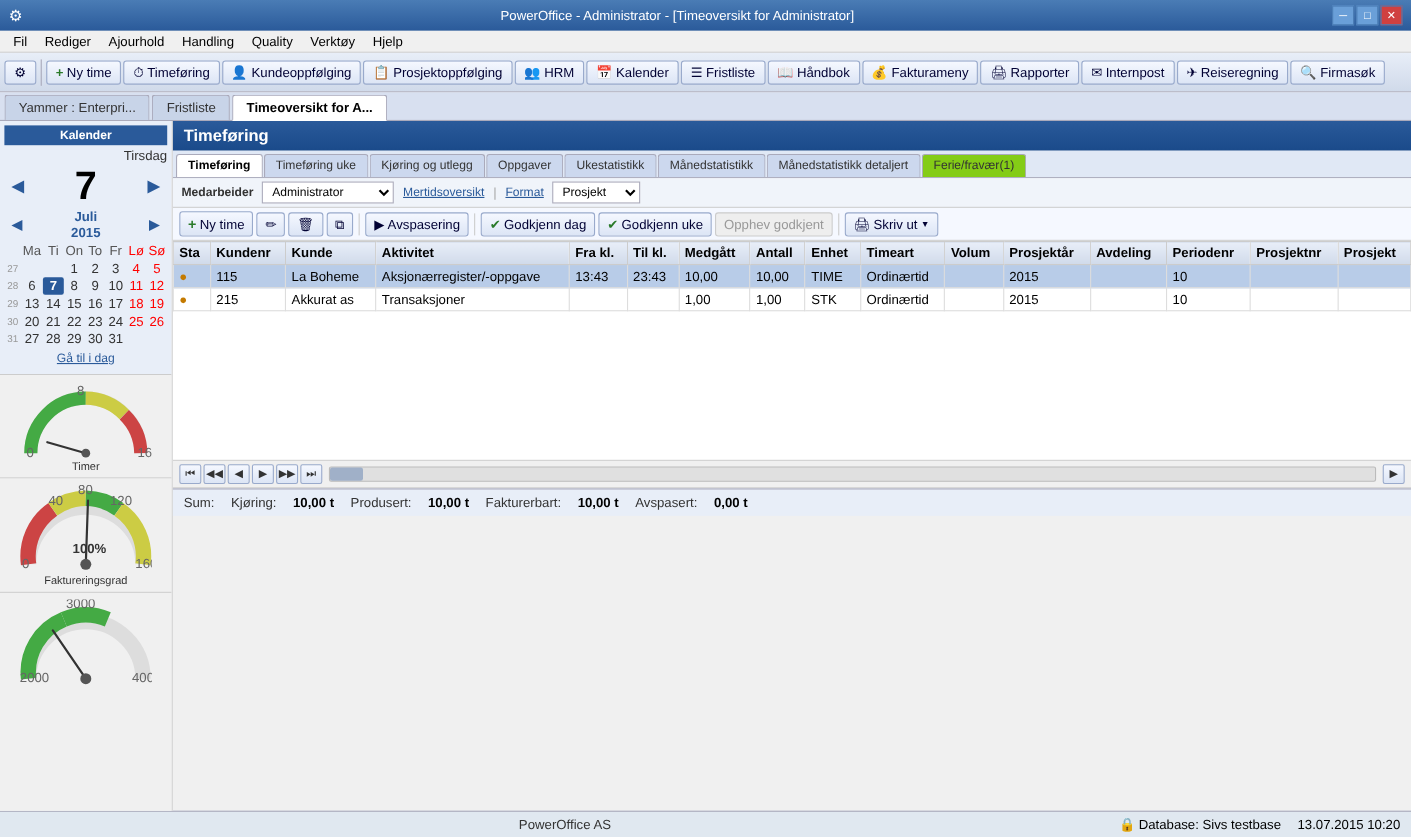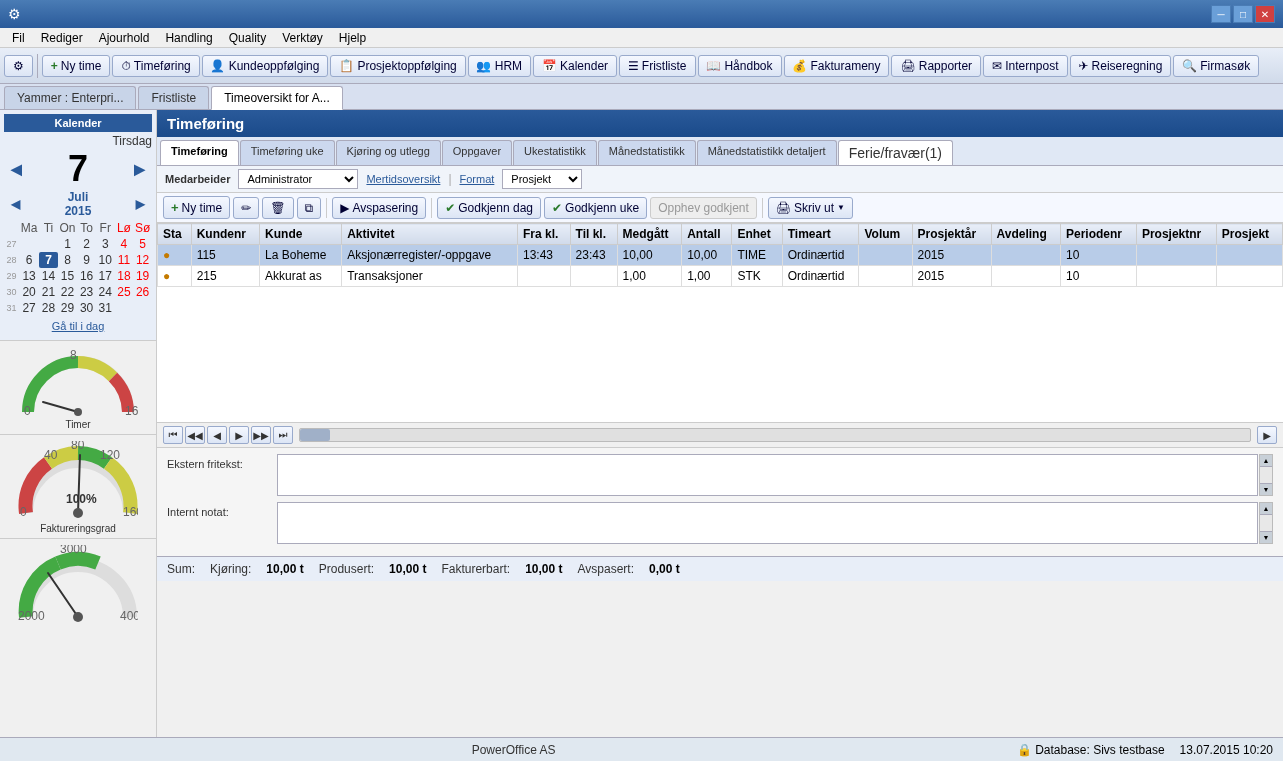--- a/index.html
+++ b/index.html
@@ -16,21 +16,21 @@
     .menu-item { padding: 2px 8px; cursor: pointer; color: #000; }
 
     
     #toolbar { background: linear-gradient(to bottom, #e8eef8, #d0daea); height: 36px; display: flex; align-items: center; padding: 0 4px; border-bottom: 1px solid #aab; gap: 2px; }
     .tb-btn { display: flex; align-items: center; gap: 3px; padding: 3px 8px; background: linear-gradient(to bottom, #f5f8ff, #dce5f5); border: 1px solid #99aacc; border-radius: 3px; cursor: pointer; font-size: 11px; color: #003; }
     .tb-sep { width: 1px; height: 24px; background: #aab; margin: 0 2px; }
 
     
     #tabsbar { background: #d8e0f0; height: 26px; display: flex; align-items: flex-end; padding: 0 4px; border-bottom: 1px solid #aab; }
     .tab { padding: 4px 12px; border: 1px solid #aab; border-bottom: none; background: #c8d4e8; cursor: pointer; border-radius: 3px 3px 0 0; margin-right: 2px; color: #333; }
-    .tab.active { background: #fff; border-bottom: 1px solid #fff; color: #000; font-weight: normal; margin-bottom: -1px; z-index: 1; }
+    .tab.active { background: #fff; border-bottom: 1px solid #fff; color: #000; font-weight: bold; margin-bottom: -1px; z-index: 1; }
 
     
     #main-layout { display: flex; height: calc(761px - 28px - 22px - 36px - 26px - 22px); }
 
     
     #sidebar { width: 157px; background: #f5f5f5; border-right: 1px solid #ccc; display: flex; flex-direction: column; }
 
     
     #calendar { padding: 4px; background: #e8eef8; border-bottom: 1px solid #ccc; }
     #cal-header { text-align: center; background: #2a5a9a; color: white; padding: 3px; margin-bottom: 2px; font-weight: bold; font-size: 11px; }
@@ -83,20 +83,21 @@
     #statusbar { background: #e0e8f0; border-top: 1px solid #aab; height: 22px; display: flex; align-items: center; justify-content: space-between; padding: 0 10px; font-size: 11px; }
 
     
     .gauge-svg { display: block; margin: 0 auto; }
   </style>
 </head>
 <body>
 
 <div id="titlebar">
   <span style="font-size:14px;">⚙</span>
+  <span>PowerOffice - Administrator - [Timeoversikt for Administrator]</span>
   <div id="titlebar-controls">
     <div class="title-btn">─</div>
     <div class="title-btn">□</div>
     <div class="title-btn close">✕</div>
   </div>
 </div>
 
 <div id="menubar">
   <div class="menu-item">Fil</div>
   <div class="menu-item">Rediger</div>
@@ -336,21 +337,21 @@
     <div id="page-title-bar" style="background:linear-gradient(to bottom, #2a5a9a, #1a4a8a); color:white; padding:5px 10px; font-size:15px; font-weight:bold;">Timeføring</div>
 
     <div id="inner-tabs" style="background:#e0e8f5; border-bottom:1px solid #aab; display:flex; padding:3px 3px 0; gap:1px; flex-wrap:nowrap;">
       <div class="inner-tab active" style="padding: 4px 10px; border-top: 1px solid rgb(170, 170, 187); border-right: 1px solid rgb(170, 170, 187); border-left: 1px solid rgb(170, 170, 187); border-image: initial; border-bottom: none; background: white; cursor: pointer; border-radius: 3px 3px 0px 0px; color: rgb(0, 0, 0); font-size: 11px; font-weight: bold;">Timeføring</div>
       <div class="inner-tab" style="padding: 4px 10px; border-top: 1px solid rgb(170, 170, 187); border-right: 1px solid rgb(170, 170, 187); border-left: 1px solid rgb(170, 170, 187); border-image: initial; border-bottom: none; background: rgb(204, 216, 238); cursor: pointer; border-radius: 3px 3px 0px 0px; color: rgb(51, 51, 51); font-size: 11px;">Timeføring uke</div>
       <div class="inner-tab" style="padding: 4px 10px; border-top: 1px solid rgb(170, 170, 187); border-right: 1px solid rgb(170, 170, 187); border-left: 1px solid rgb(170, 170, 187); border-image: initial; border-bottom: none; background: rgb(204, 216, 238); cursor: pointer; border-radius: 3px 3px 0px 0px; color: rgb(51, 51, 51); font-size: 11px;">Kjøring og utlegg</div>
       <div class="inner-tab" style="padding: 4px 10px; border-top: 1px solid rgb(170, 170, 187); border-right: 1px solid rgb(170, 170, 187); border-left: 1px solid rgb(170, 170, 187); border-image: initial; border-bottom: none; background: rgb(204, 216, 238); cursor: pointer; border-radius: 3px 3px 0px 0px; color: rgb(51, 51, 51); font-size: 11px;">Oppgaver</div>
       <div class="inner-tab" style="padding: 4px 10px; border-top: 1px solid rgb(170, 170, 187); border-right: 1px solid rgb(170, 170, 187); border-left: 1px solid rgb(170, 170, 187); border-image: initial; border-bottom: none; background: rgb(204, 216, 238); cursor: pointer; border-radius: 3px 3px 0px 0px; color: rgb(51, 51, 51); font-size: 11px;">Ukestatistikk</div>
       <div class="inner-tab" style="padding: 4px 10px; border-top: 1px solid rgb(170, 170, 187); border-right: 1px solid rgb(170, 170, 187); border-left: 1px solid rgb(170, 170, 187); border-image: initial; border-bottom: none; background: rgb(204, 216, 238); cursor: pointer; border-radius: 3px 3px 0px 0px; color: rgb(51, 51, 51); font-size: 11px;">Månedstatistikk</div>
       <div class="inner-tab" style="padding: 4px 10px; border-top: 1px solid rgb(170, 170, 187); border-right: 1px solid rgb(170, 170, 187); border-left: 1px solid rgb(170, 170, 187); border-image: initial; border-bottom: none; background: rgb(204, 216, 238); cursor: pointer; border-radius: 3px 3px 0px 0px; color: rgb(51, 51, 51); font-size: 11px;">Månedstatistikk detaljert</div>
-      <div class="inner-tab" style="padding: 4px 10px; border-top: 1px solid rgb(170, 170, 187); border-right: 1px solid rgb(170, 170, 187); border-left: 1px solid rgb(170, 170, 187); border-image: initial; border-bottom: none; background: #ffffff; cursor: pointer; border-radius: 3px 3px 0px 0px; color: rgb(51, 51, 51); font-size: 14px;">Ferie/fravær(1)</div>
+      <div class="inner-tab" style="padding: 4px 10px; border-top: 1px solid rgb(170, 170, 187); border-right: 1px solid rgb(170, 170, 187); border-left: 1px solid rgb(170, 170, 187); border-image: initial; border-bottom: none; background: #84cc16; cursor: pointer; border-radius: 3px 3px 0px 0px; color: rgb(51, 51, 51); font-size: 11px;">Ferie/fravær(1)</div>
     </div>
 
     <div id="sub-toolbar" style="background:#f0f4fa; border-bottom:1px solid #ccc; padding:3px 8px; display:flex; align-items:center; gap:8px;">
       <span style="font-size:11px; color:#333; font-weight:bold;">Medarbeider</span>
       <select style="border:1px solid #aab; padding:2px 4px; font-size:11px; background:white; min-width:120px;">
         <option>Administrator</option>
       </select>
       <span style="color:#2a5a9a; text-decoration:underline; cursor:pointer; font-size:11px;">Mertidsoversikt</span>
       <span style="color:#aaa;">|</span>
       <span style="color:#2a5a9a; text-decoration:underline; cursor:pointer; font-size:11px;">Format</span>
@@ -468,40 +469,20 @@
       <div class="nav-btn" style="width:20px;height:18px;background:linear-gradient(to bottom,#f5f8ff,#dce5f5);border:1px solid #99aacc;border-radius:2px;cursor:pointer;display:flex;align-items:center;justify-content:center;font-size:10px;">◀</div>
       <div class="nav-btn" style="width:20px;height:18px;background:linear-gradient(to bottom,#f5f8ff,#dce5f5);border:1px solid #99aacc;border-radius:2px;cursor:pointer;display:flex;align-items:center;justify-content:center;font-size:10px;">▶</div>
       <div class="nav-btn" style="width:20px;height:18px;background:linear-gradient(to bottom,#f5f8ff,#dce5f5);border:1px solid #99aacc;border-radius:2px;cursor:pointer;display:flex;align-items:center;justify-content:center;font-size:10px;">▶▶</div>
       <div class="nav-btn" style="width:20px;height:18px;background:linear-gradient(to bottom,#f5f8ff,#dce5f5);border:1px solid #99aacc;border-radius:2px;cursor:pointer;display:flex;align-items:center;justify-content:center;font-size:10px;">⏭</div>
       <div style="flex:1; height:14px; margin:0 4px; background:#e0e0e0; border:1px solid #bbb; border-radius:2px; cursor:pointer; position:relative;">
         <div style="width:30px; height:100%; background:#a0b0c8; border-radius:2px; position:absolute; left:0;"></div>
       </div>
       <div class="nav-btn" style="width:20px;height:18px;background:linear-gradient(to bottom,#f5f8ff,#dce5f5);border:1px solid #99aacc;border-radius:2px;cursor:pointer;display:flex;align-items:center;justify-content:center;font-size:10px;">▶</div>
     </div>
 
-    <div id="bottom-form" style="padding:6px 10px; background:#f5f5f5;">
-      <div class="form-row" style="display:flex; align-items:flex-start; margin-bottom:6px;">
-        <label class="form-label" style="width:110px;color:#333;padding-top:4px;font-size:11px;">Ekstern fritekst:</label>
-        <textarea style="flex: 1 1 0%; height: 42px; border: 1px solid rgb(170, 170, 187); padding: 3px; font-size: 11px; background: white; resize: none;"></textarea>
-        <div style="width:14px; background:#e0e0e0; border:1px solid #bbb; height:42px; display:flex; flex-direction:column; margin-left:1px;">
-          <div style="height:12px;background:#c8d0d8;border-bottom:1px solid #aab;cursor:pointer;display:flex;align-items:center;justify-content:center;font-size:7px;">▲</div>
-          <div style="flex:1;background:#e8e8e8;"></div>
-          <div style="height:12px;background:#c8d0d8;border-top:1px solid #aab;cursor:pointer;display:flex;align-items:center;justify-content:center;font-size:7px;">▼</div>
-        </div>
-      </div>
-      <div class="form-row" style="display:flex; align-items:flex-start;">
-        <label class="form-label" style="width:110px;color:#333;padding-top:4px;font-size:11px;">Internt notat:</label>
-        <textarea style="flex: 1 1 0%; height: 42px; border: 1px solid rgb(170, 170, 187); padding: 3px; font-size: 11px; background: white; resize: none;"></textarea>
-        <div style="width:14px; background:#e0e0e0; border:1px solid #bbb; height:42px; display:flex; flex-direction:column; margin-left:1px;">
-          <div style="height:12px;background:#c8d0d8;border-bottom:1px solid #aab;cursor:pointer;display:flex;align-items:center;justify-content:center;font-size:7px;">▲</div>
-          <div style="flex:1;background:#e8e8e8;"></div>
-          <div style="height:12px;background:#c8d0d8;border-top:1px solid #aab;cursor:pointer;display:flex;align-items:center;justify-content:center;font-size:7px;">▼</div>
-        </div>
-      </div>
-    </div>
 
     <div id="summary-bar" style="background:#e8eef8; border-top:1px solid #aab; padding:5px 10px; display:flex; align-items:center; gap:15px; font-size:11px;">
       <span style="color:#333;">Sum:</span>
       <span style="color:#333;">Kjøring:</span>
       <span style="font-weight:bold;">10,00 t</span>
       <span style="color:#333;">Produsert:</span>
       <span style="font-weight:bold;">10,00 t</span>
       <span style="color:#333;">Fakturerbart:</span>
       <span style="font-weight:bold;">10,00 t</span>
       <span style="color:#333;">Avspasert:</span>

